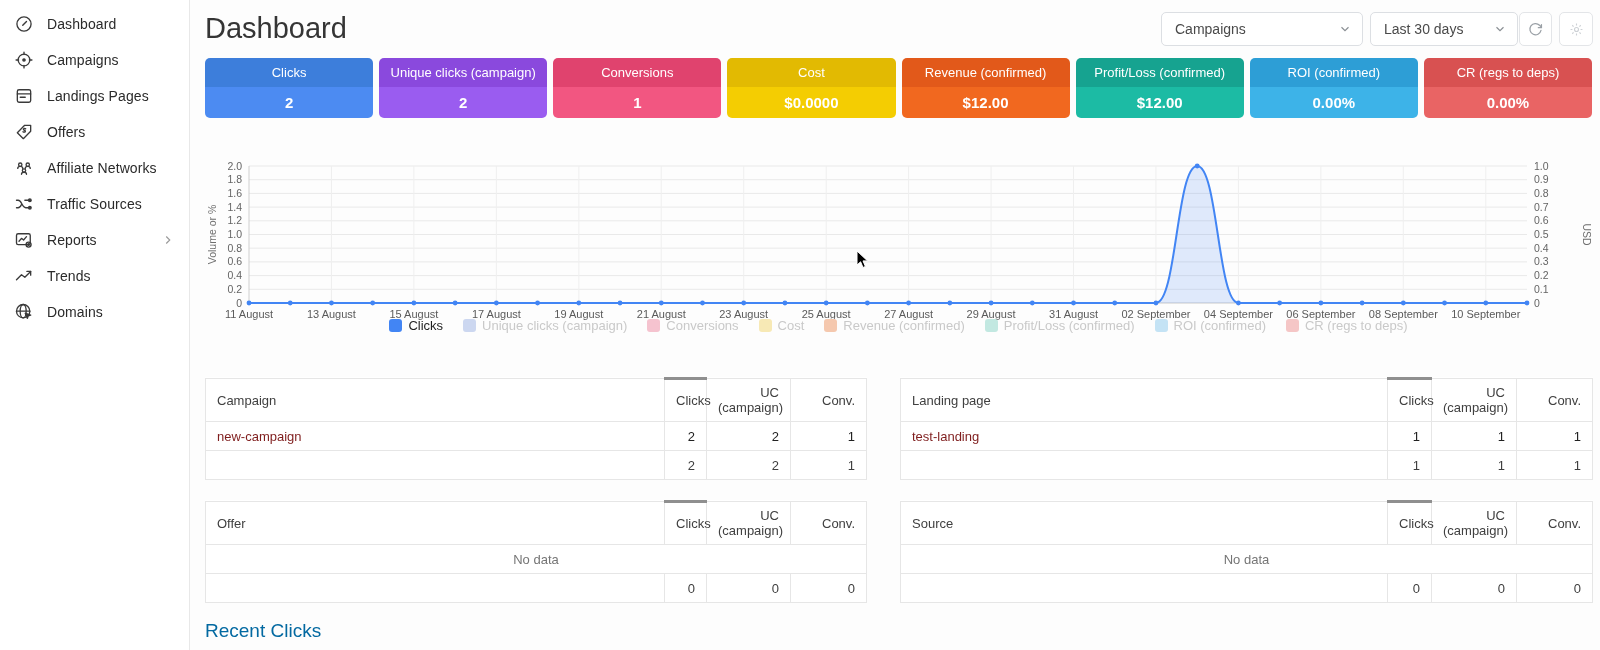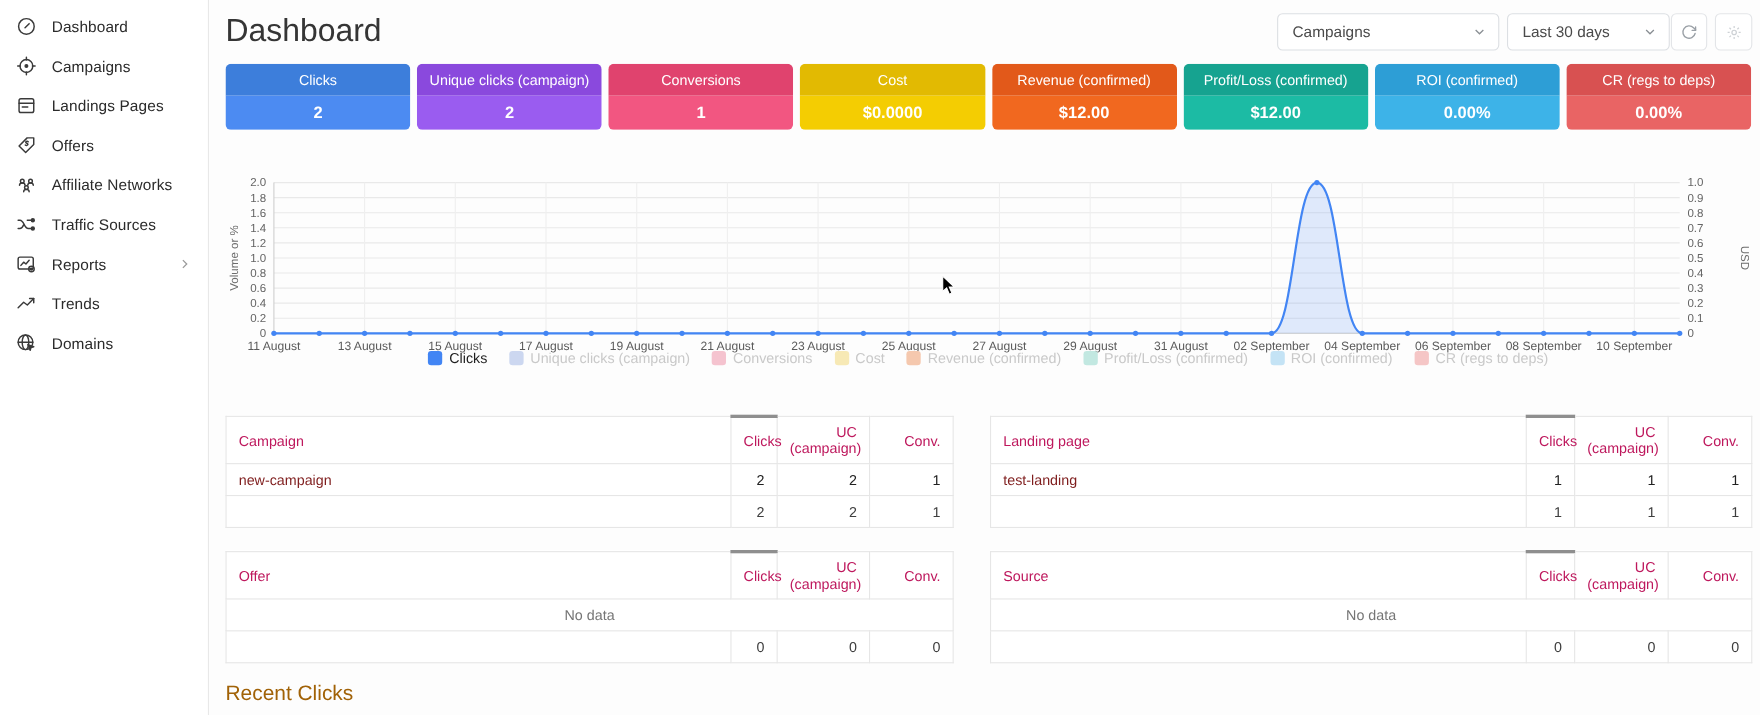--- a/index.html
+++ b/index.html
@@ -49,29 +49,29 @@
   .legend-item { display:flex; align-items:center; gap:6px; cursor:pointer; }
   .legend-swatch { width:13px; height:13px; border-radius:3px; }
   .legend-item.inactive .legend-label { color:#c9c9c9; }
   .legend-item .legend-label { color:#1e1e1e; }
 
   
   .stat-table { position:absolute; border-collapse:collapse; background:#fff;
     font-size:13px; table-layout:fixed; }
   .stat-table th, .stat-table td { border:1px solid #e6e6e6; padding:6px 11px;
     height:29px; }
-  .stat-table th { color:#be185d; font-weight:400; text-align:left; }
+  .stat-table th { color:#404040; font-weight:400; text-align:left; }
   .stat-table th.num, .stat-table td.num { text-align:right; }
   .stat-table th.sorted { border-top:3px solid #8f8f8f; }
   .stat-table td.name { color:#7f1d1d; }
   .stat-table td.nodata { text-align:center; color:#757575; }
   .stat-table td.foot { color:#3e3e3e; }
 
   .recent-title { position:absolute; left:205px; top:620px; font-size:19px;
-    font-weight:500; color:#a16207;text-align:center; }
+    font-weight:500; color:#0369a1;text-align:center; }
 
   .cursor { position:absolute; left:856px; top:250px; width:16px; height:20px;
     pointer-events:none; z-index:50; }
 </style>
 </head>
 <body>
 
 <div class="stage">
 
   <aside class="sidebar" id="sidebar">

